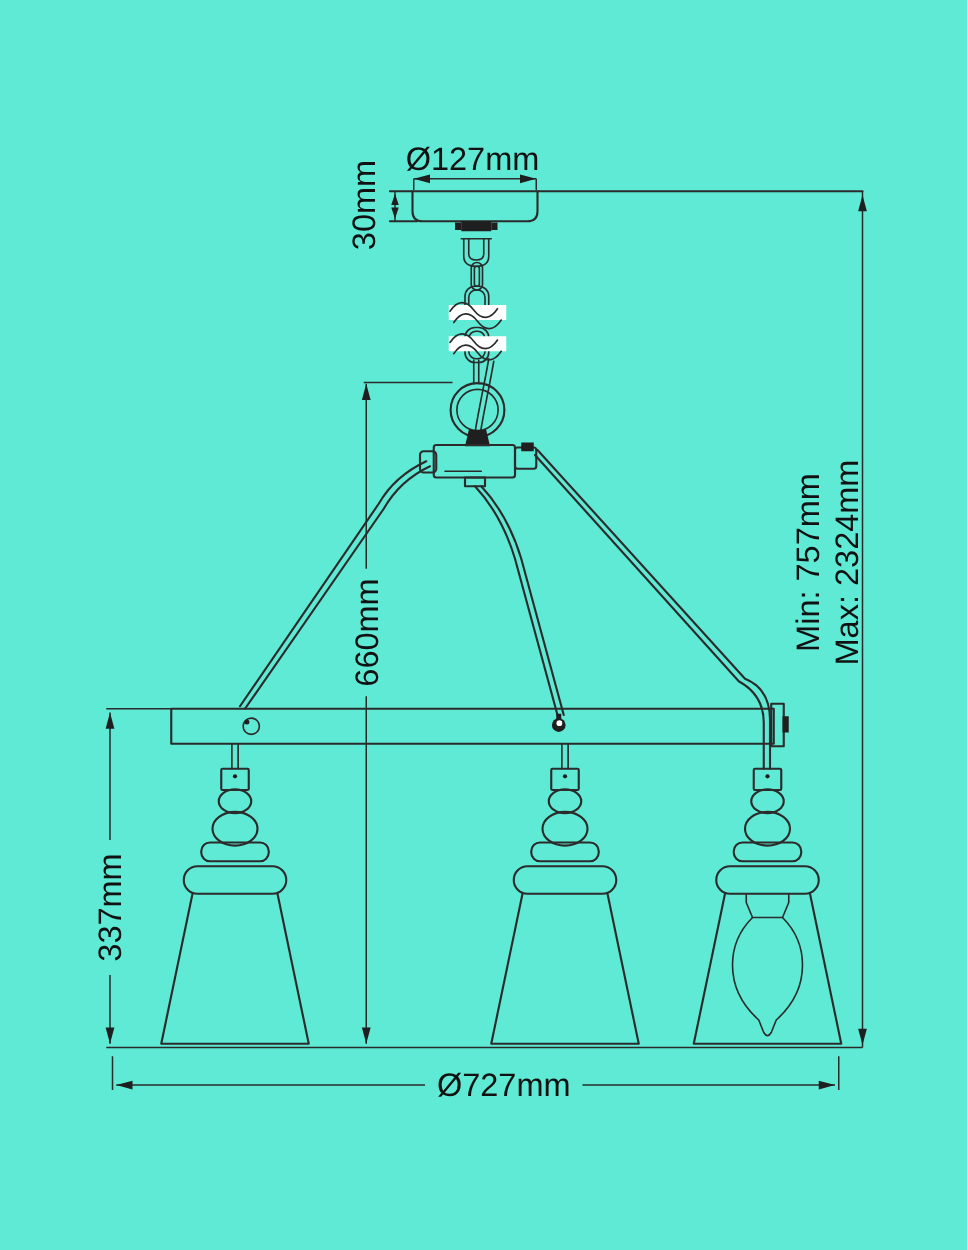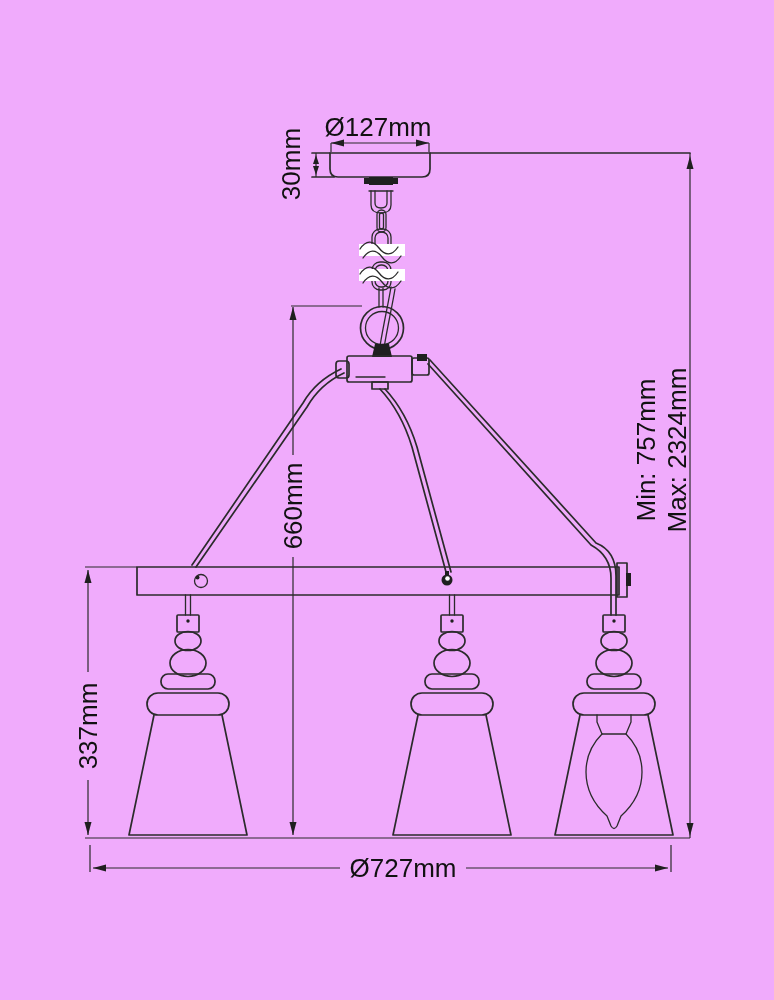--- a/index.html
+++ b/index.html
@@ -8,21 +8,21 @@
     background: #ffffff;
     width: 774px;
     height: 1000px;
     overflow: hidden;
     font-family: "Liberation Sans", sans-serif;
   }
   .stage {
     position: relative;
     width: 774px;
     height: 1000px;
-    background: #f0abfc;
+    background: #5eead4;
   }
   svg { display: block; }
   .draw  { stroke: #2b2b2b; stroke-width: 1.7; fill: none; stroke-linecap: round; stroke-linejoin: round; }
   .thin  { stroke: #2b2b2b; stroke-width: 1.3; fill: none; stroke-linecap: round; stroke-linejoin: round; }
   .dim   { stroke: #2b2b2b; stroke-width: 1.2; fill: none; stroke-linecap: butt; }
   .solid { fill: #1f1f1f; stroke: none; }
   .erase { fill: #ffffff; stroke: none; }
   .dimtext {
     font-family: "Liberation Sans", sans-serif;
     font-size: 26px;

